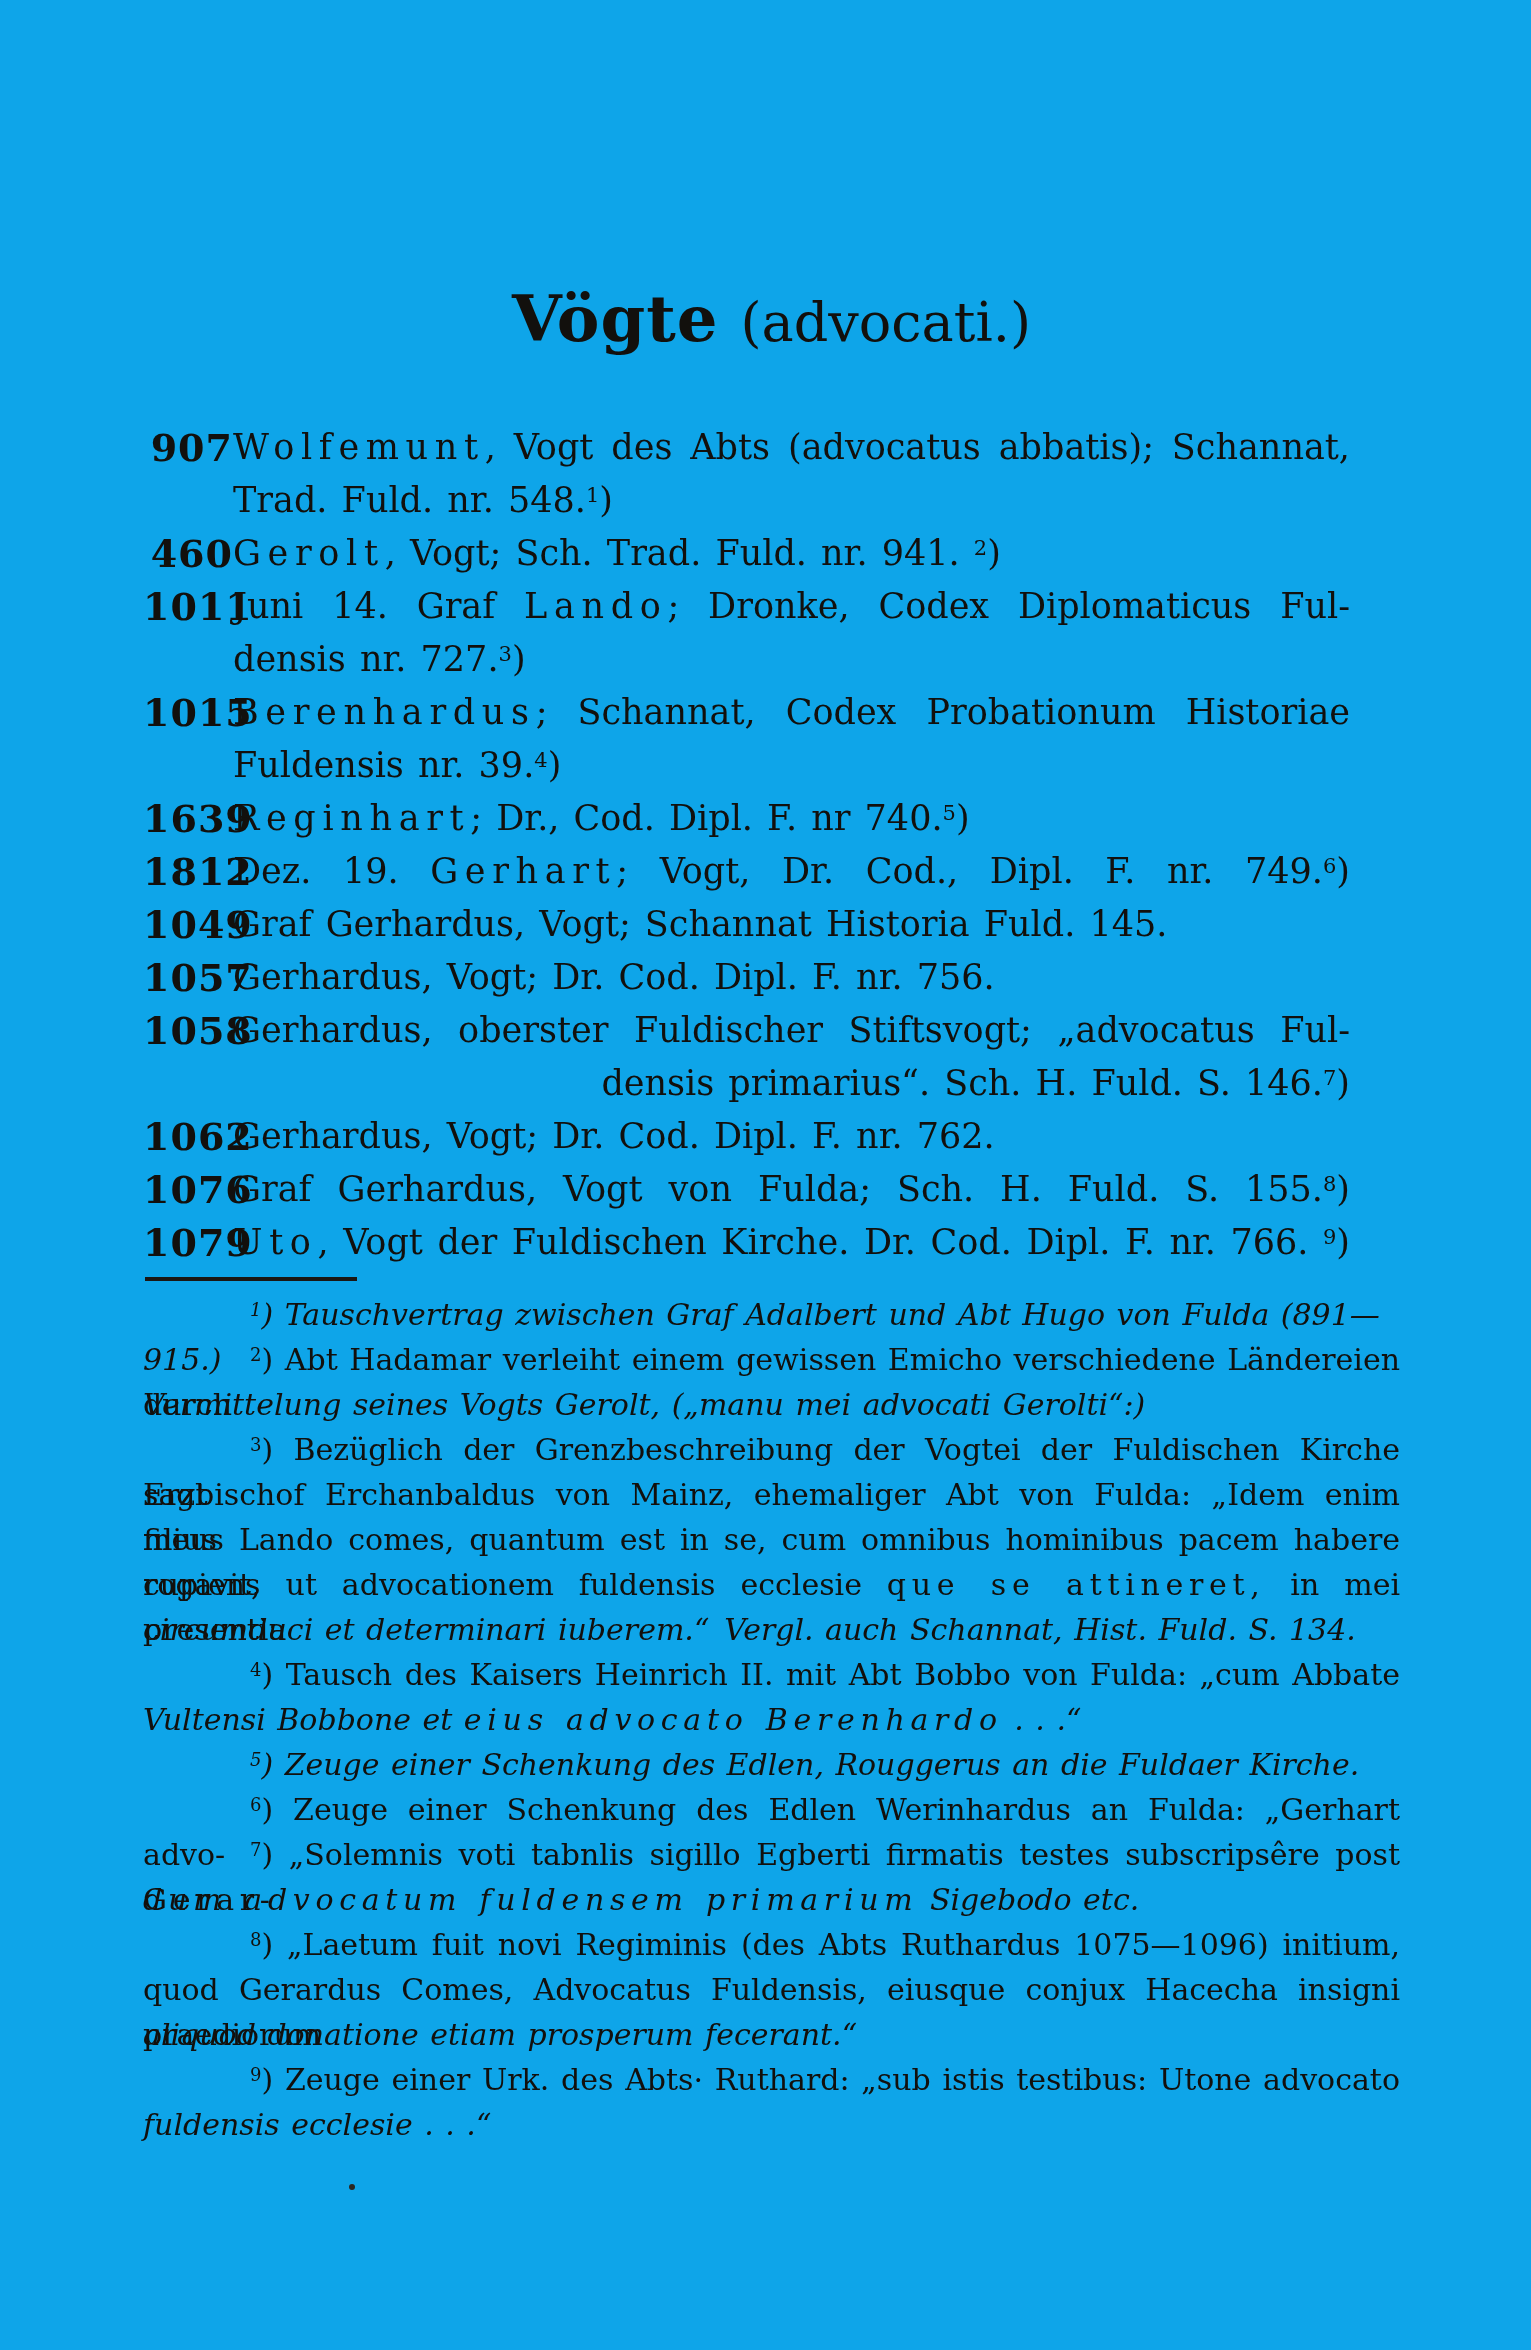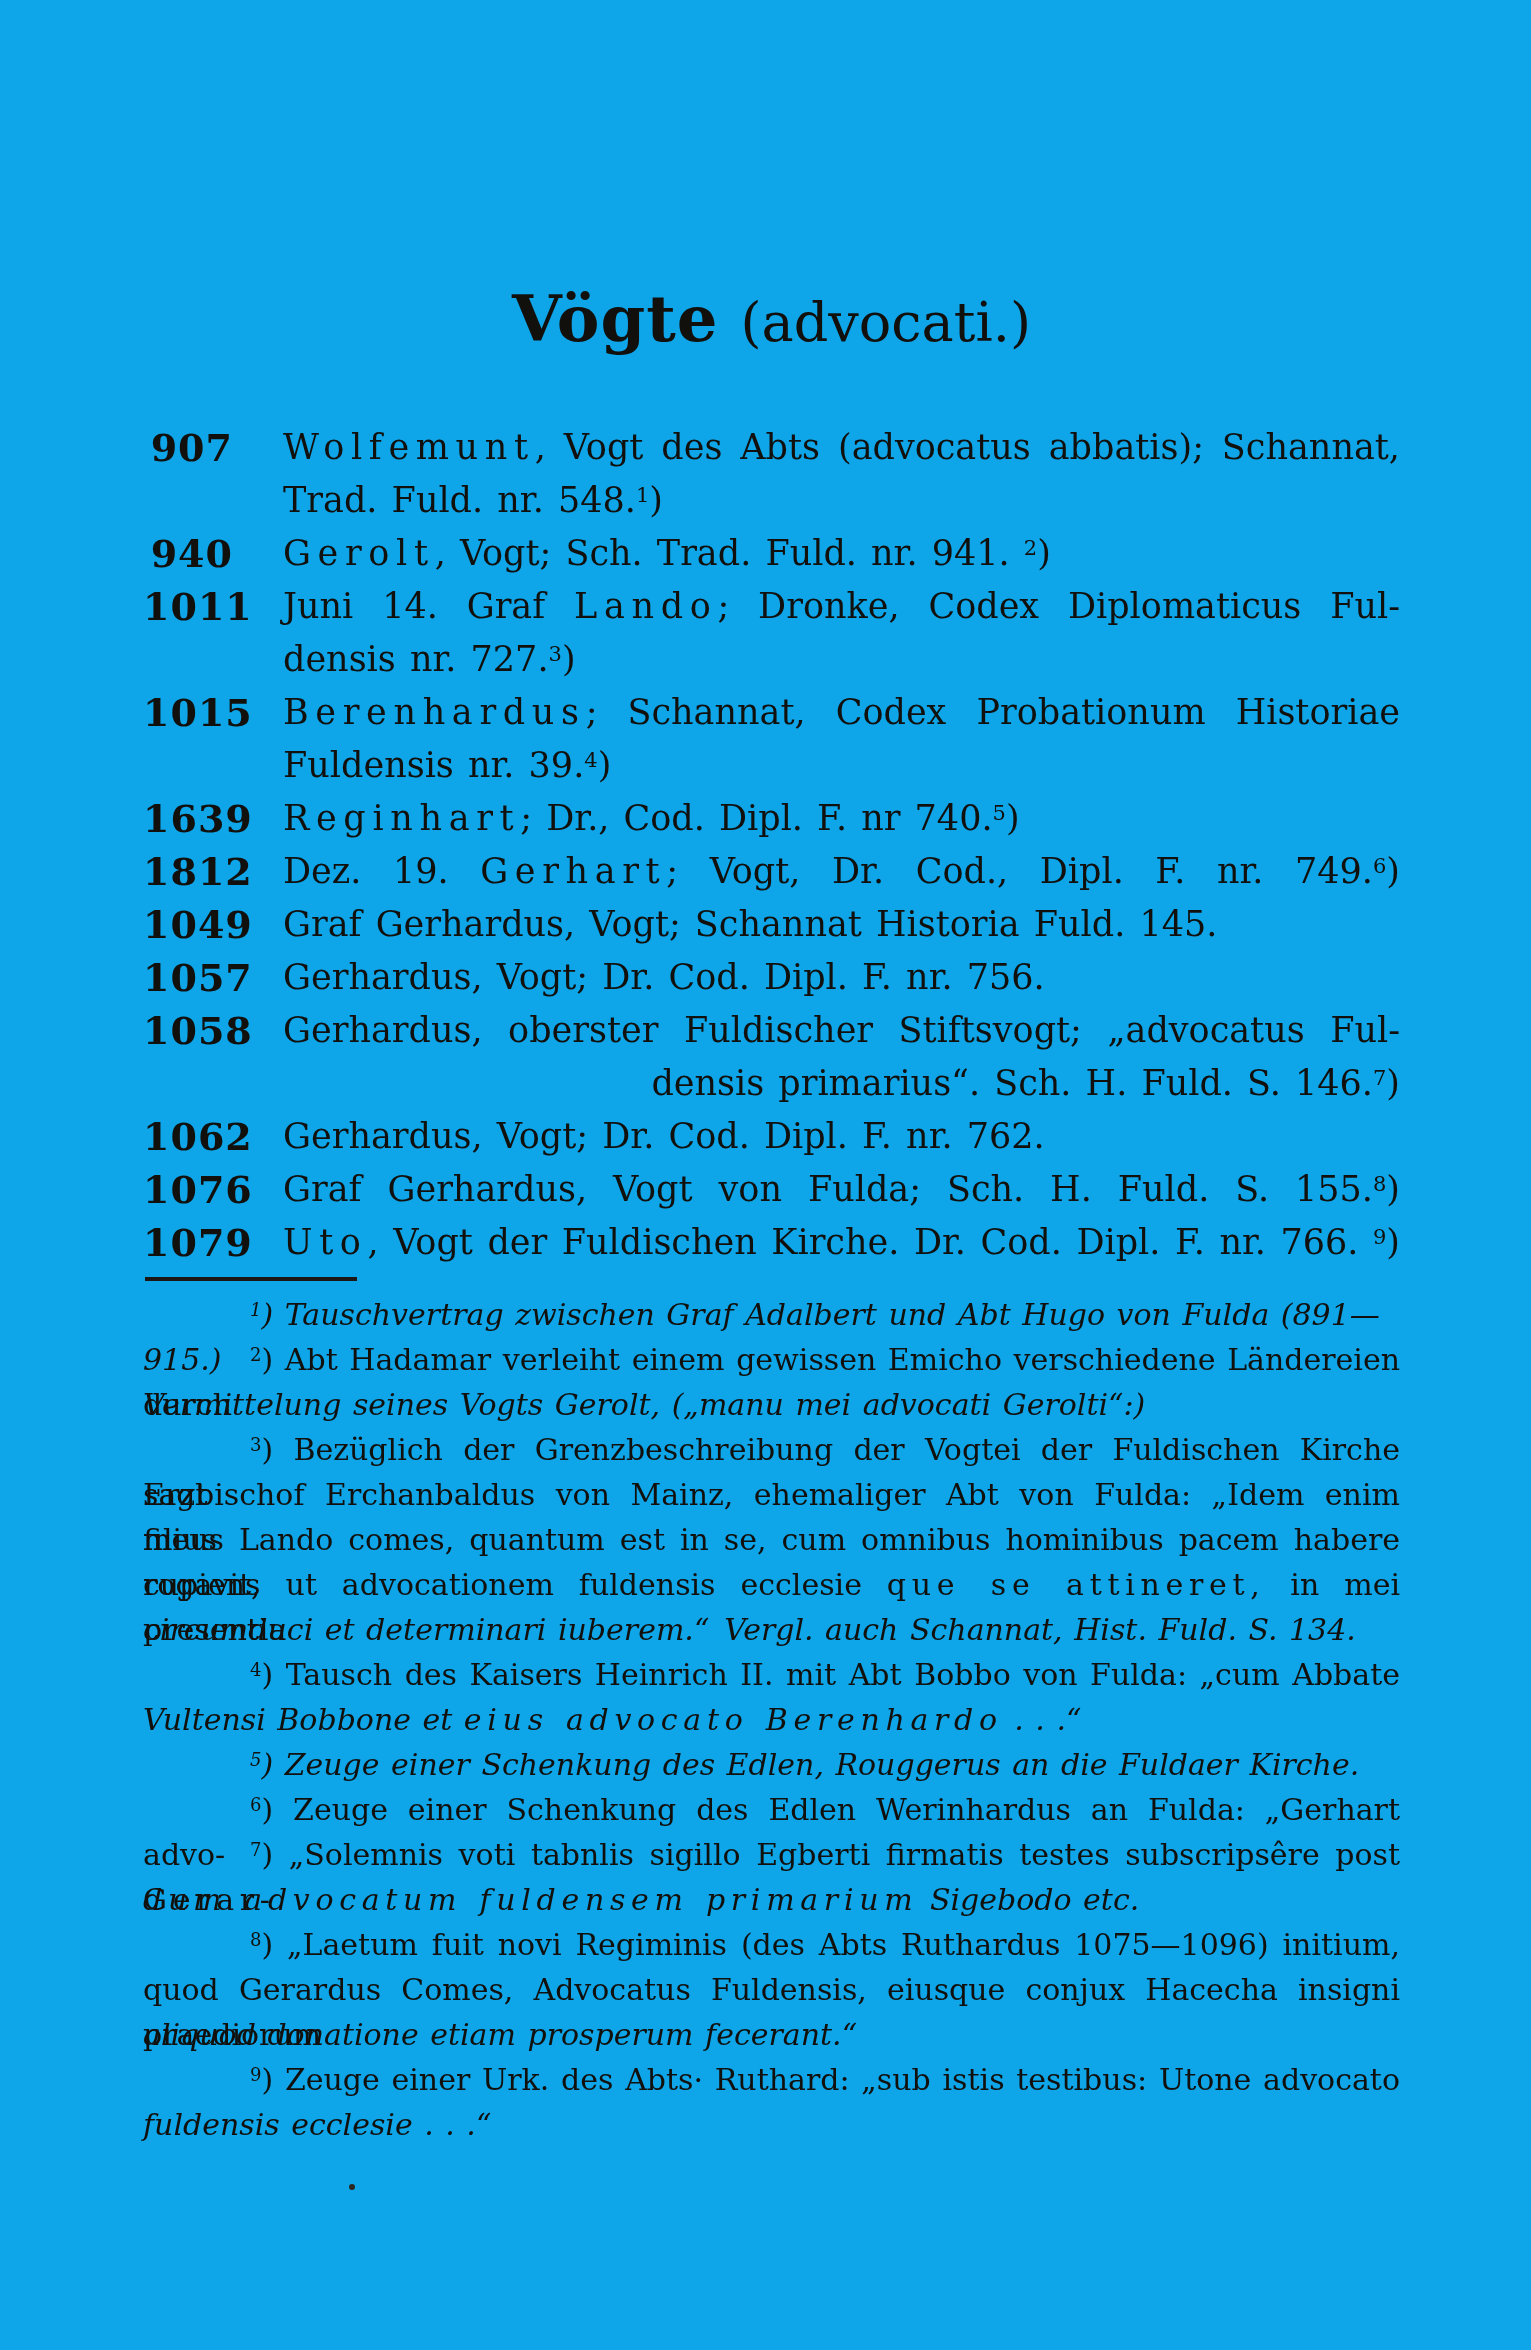--- a/index.html
+++ b/index.html
@@ -35,21 +35,20 @@
   .title-annex {
     font-size: 54px;
     font-weight: 400;
     margin-left: 22px;
   }
   
   .entries { margin-top: 55px; }
   .entry {
     display: grid;
     grid-template-columns: 90px 1117px;
-    column-gap: 50px;
   }
   .year {
     font-weight: 700;
     font-size: 38px;
     line-height: 53px;
     text-align: right;
     letter-spacing: 1px;
   }
   .entry-text {
     font-size: 35px;
@@ -107,21 +106,21 @@
   <div class="entries" id="entries">
   <div class="entry">
     <span class="year">907</span>
     <div class="entry-text">
           <div class="line justify"><span class="sp">Wolfemunt</span><span>, Vogt des Abts (advocatus abbatis); Schannat,</span></div>
           <div class="line center"><span>Trad. Fuld. nr. 548.</span><span class="sup">1</span><span>)</span></div>
         </div>
   </div>
 
   <div class="entry">
-    <span class="year">940</span>
+    <span class="year">460</span>
     <div class="entry-text">
           <div class="line left"><span class="sp">Gerolt</span><span>, Vogt; Sch. Trad. Fuld. nr. 941. </span><span class="sup">2</span><span>)</span></div>
         </div>
   </div>
 
   <div class="entry">
     <span class="year">1011</span>
     <div class="entry-text">
           <div class="line justify"><span>Juni 14. Graf </span><span class="sp">Lando</span><span>; Dronke, Codex Diplomaticus Ful-</span></div>
           <div class="line center"><span>densis nr. 727.</span><span class="sup">3</span><span>)</span></div>

